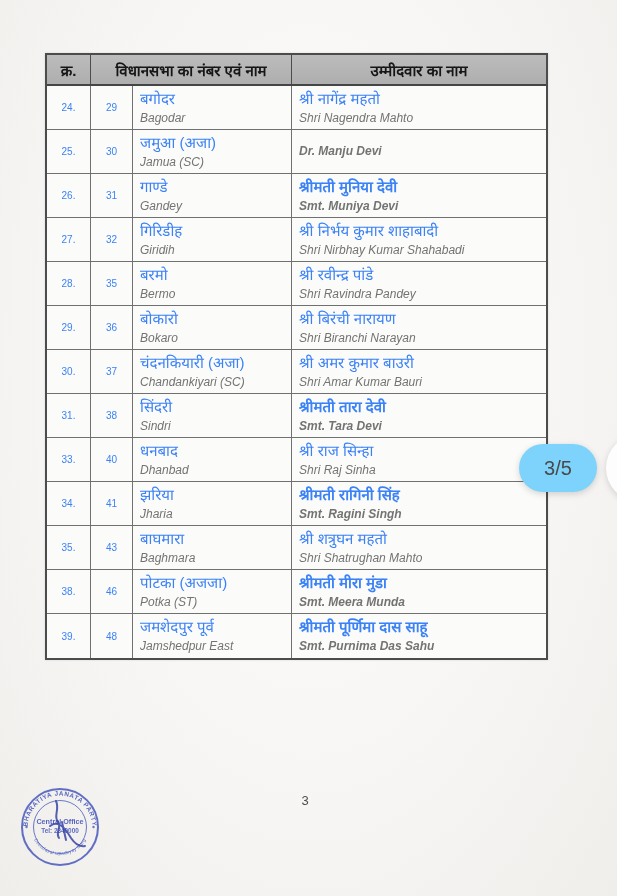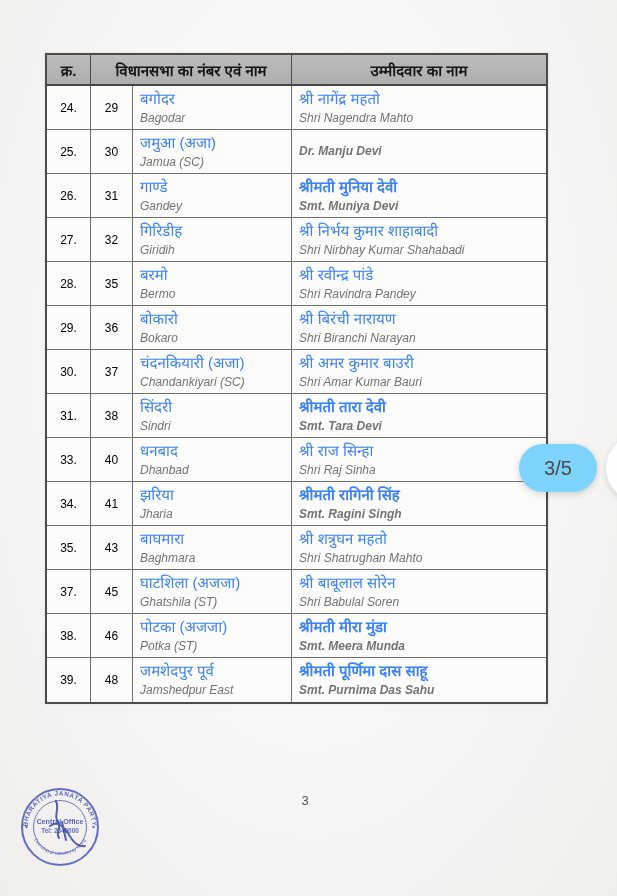--- a/index.html
+++ b/index.html
@@ -31,21 +31,21 @@
   .thead > div + div { border-left:1.5px solid #4c4c4c; }
 
   .trow {
     display:grid; grid-template-columns:43px 42px 159px 255px;
     height:44px; border-bottom:1px solid #707070;
   }
   .trow:last-child { border-bottom:none; }
   .cell + .cell { border-left:1px solid #707070; }
   .c-serial, .c-num {
     display:flex; align-items:center; justify-content:center;
-    font-size:12px; color:#000000;
+    font-size:10px; color:#3b82f6;
   }
   .c-const, .c-cand {
     display:flex; flex-direction:column; justify-content:center;
     padding:1px 6px 1px 7px; overflow:hidden;
   }
   .hi { font-size:15px; line-height:21px; color:#3b82f6; white-space:nowrap; }
   .en { font-size:12px; line-height:19px; color:#737373; white-space:nowrap;font-style:italic; }
   .trow.bold .c-cand .hi, .trow.bold .c-cand .en { font-weight:700; }
 
   
@@ -203,32 +203,20 @@
       <div class="trow">
     <div class="cell c-serial">35.</div>
     <div class="cell c-num">43</div>
     <div class="cell c-const">
       <div class="hi">बाघमारा</div>
       <div class="en">Baghmara</div>
     </div>
     <div class="cell c-cand">
       <div class="hi">श्री शत्रुघन महतो</div>
       <div class="en">Shri Shatrughan Mahto</div>
-    </div>
-  </div>
-      <div class="trow">
-    <div class="cell c-serial">37.</div>
-    <div class="cell c-num">45</div>
-    <div class="cell c-const">
-      <div class="hi">घाटशिला (अजजा)</div>
-      <div class="en">Ghatshila (ST)</div>
-    </div>
-    <div class="cell c-cand">
-      <div class="hi">श्री बाबूलाल सोरेन</div>
-      <div class="en">Shri Babulal Soren</div>
     </div>
   </div>
       <div class="trow bold">
     <div class="cell c-serial">38.</div>
     <div class="cell c-num">46</div>
     <div class="cell c-const">
       <div class="hi">पोटका (अजजा)</div>
       <div class="en">Potka (ST)</div>
     </div>
     <div class="cell c-cand">

